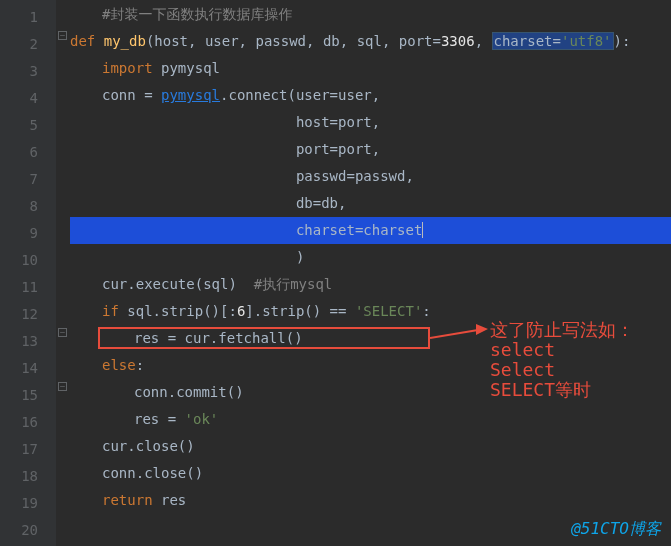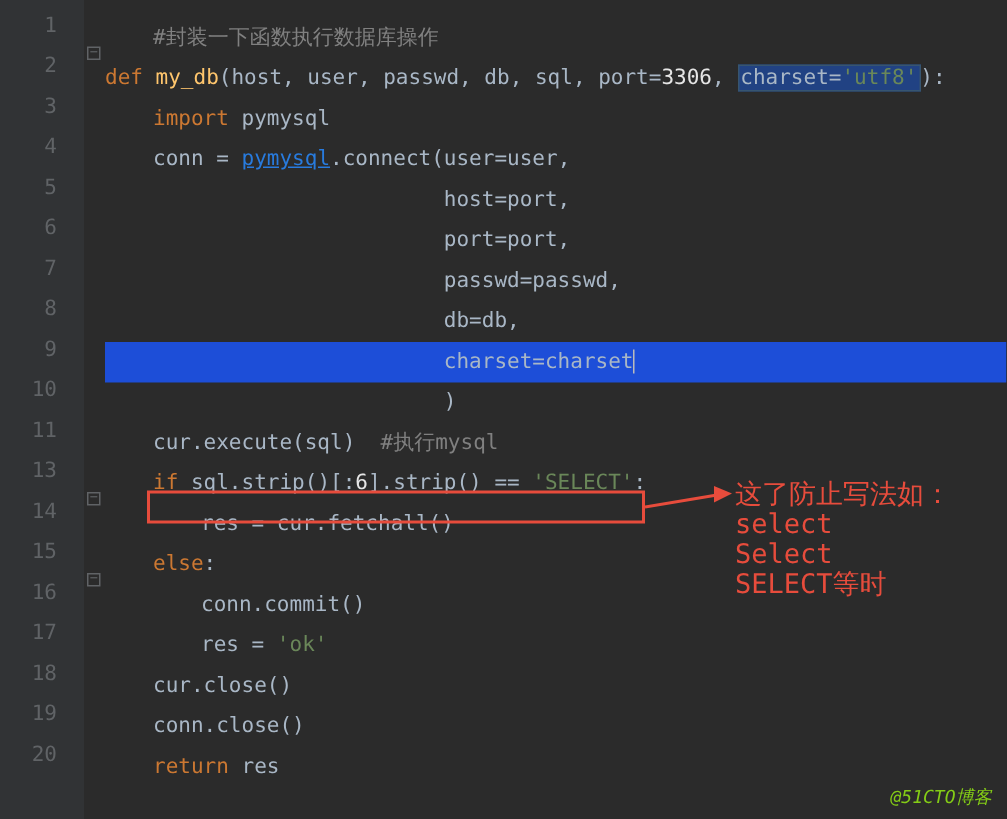--- a/index.html
+++ b/index.html
@@ -3,56 +3,57 @@
 <meta charset="utf-8">
 <style>
 *{margin:0;padding:0;box-sizing:border-box}
 body{background:#2b2b2b;font-family:Consolas,Monaco,monospace;font-size:14px;color:#a9b7c6;position:relative;width:671px;height:546px;overflow:hidden}
 .editor{display:flex;height:100%}
 .gutter{background:#313335;width:56px;flex-shrink:0;padding-top:4px;text-align:right;color:#606366;user-select:none}
 .gutter .ln{height:27px;line-height:27px;padding-right:18px;position:relative}
 .gutter .ln.has-bulb::after{content:"💡";position:absolute;right:-18px;top:4px;font-size:12px}
 .fold-strip{width:14px;flex-shrink:0;background:#2b2b2b;padding-top:4px;position:relative}
 .fold{position:absolute;left:2px;width:9px;height:9px;border:1px solid #606366;color:#606366;font-size:9px;line-height:7px;text-align:center;background:#2b2b2b}
-.code{flex:1;padding-top:12px;position:relative}
+.code{flex:1;padding-top:1px;position:relative}
 .line{height:27px;line-height:27px;white-space:pre;position:relative}
 .line.current{background:#1d4ed8}
 .indent{display:inline-block;width:32px;border-left:1px solid #373737}
 .c-comment{color:#808080}
 .c-kw{color:#cc7832}
 .c-fn{color:#ffc66d}
 .c-param{color:#a9b7c6}
 .c-num{color:#e5e5e5}
 .c-str{color:#6a8759}
 .c-link{color:#287bde;text-decoration:underline}
 .c-default{color:#a9b7c6}
 .hl-box{background:#214283;border:1px solid #375570;padding:0 1px}
 .caret{border-left:1px solid #bbb;animation:blink 1s infinite}
 @keyframes blink{50%{opacity:0}}
 .redbox{position:absolute;border:2px solid #e74c3c;pointer-events:none}
 .arrow{position:absolute;pointer-events:none}
 .anno{position:absolute;color:#e74c3c;font-size:18px;line-height:20px}
-.watermark{position:absolute;bottom:6px;right:10px;color:#84cc16;font-size:12px;font-style:italic}
+.watermark{position:absolute;bottom:6px;right:10px;color:#0ea5e9;font-size:16px;font-style:italic}
 </style>
 </head>
 <body>
 
 <div class="editor">
   <div class="gutter">
     <div class="ln">1</div>
     <div class="ln">2</div>
     <div class="ln">3</div>
     <div class="ln">4</div>
     <div class="ln">5</div>
     <div class="ln">6</div>
     <div class="ln">7</div>
     <div class="ln">8</div>
     <div class="ln has-bulb">9</div>
     <div class="ln">10</div>
     <div class="ln">11</div>
+    <div class="ln">12</div>
     <div class="ln">13</div>
     <div class="ln">14</div>
     <div class="ln">15</div>
     <div class="ln">16</div>
     <div class="ln">17</div>
     <div class="ln">18</div>
     <div class="ln">19</div>
     <div class="ln">20</div>
   </div>
   <div class="fold-strip">

